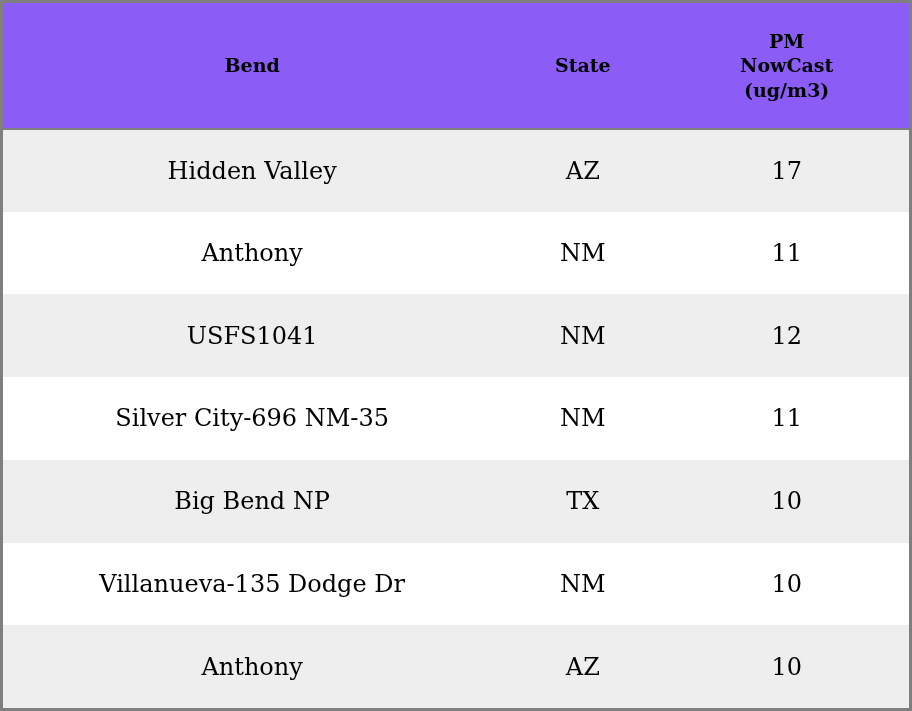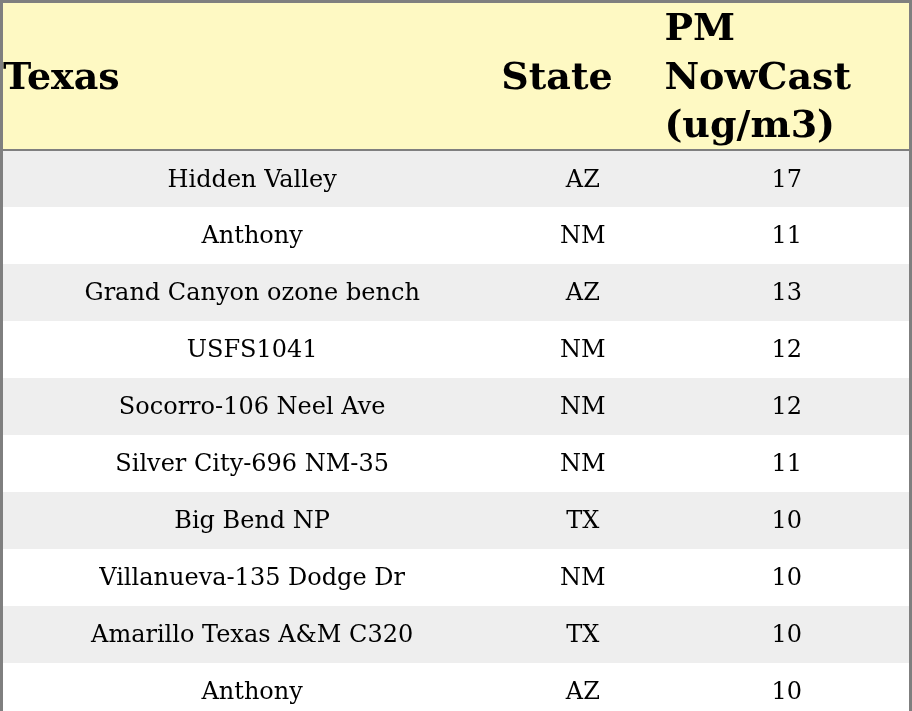--- a/index.html
+++ b/index.html
@@ -23,27 +23,27 @@
   table.aqi-table {
     width: 100%;
     height: 100%;
     border-collapse: collapse;
     table-layout: fixed;
   }
   col.col-site  { width: 55%; }
   col.col-state { width: 18%; }
   col.col-pm    { width: 27%; }
   thead th {
-    background: #fef9c3;
+    background: #8b5cf6;
     border-bottom: 2px solid #7f7f7f;
     height: 125px;
     font-weight: bold;
-    font-size: 38px;
+    font-size: 19px;
     line-height: 1.28;
-    text-align: left;
+    text-align: center;
     vertical-align: middle;
     padding: 0;
   }
   thead th.pm-header {
     white-space: pre-line;
   }
   tbody tr {
     height: 57px;
   }
   tbody tr:nth-child(odd)  { background: #eeeeee; }
@@ -60,73 +60,58 @@
 
 <div class="table-wrap">
   <table class="aqi-table">
     <colgroup>
       <col class="col-site">
       <col class="col-state">
       <col class="col-pm">
     </colgroup>
     <thead>
       <tr>
-        <th>Texas</th>
+        <th>Bend</th>
         <th>State</th>
         <th class="pm-header">PM
 NowCast
 (ug/m3)</th>
       </tr>
     </thead>
     <tbody>
       <tr>
         <td>Hidden Valley</td>
         <td>AZ</td>
         <td>17</td>
       </tr>
       <tr>
         <td>Anthony</td>
         <td>NM</td>
         <td>11</td>
       </tr>
       <tr>
-        <td>Grand Canyon ozone bench</td>
-        <td>AZ</td>
-        <td>13</td>
-      </tr>
-      <tr>
         <td>USFS1041</td>
-        <td>NM</td>
-        <td>12</td>
-      </tr>
-      <tr>
-        <td>Socorro-106 Neel Ave</td>
         <td>NM</td>
         <td>12</td>
       </tr>
       <tr>
         <td>Silver City-696 NM-35</td>
         <td>NM</td>
         <td>11</td>
       </tr>
       <tr>
         <td>Big Bend NP</td>
         <td>TX</td>
         <td>10</td>
       </tr>
       <tr>
         <td>Villanueva-135 Dodge Dr</td>
         <td>NM</td>
         <td>10</td>
       </tr>
       <tr>
-        <td>Amarillo Texas A&amp;M C320</td>
-        <td>TX</td>
-        <td>10</td>
-      </tr>
-      <tr>
         <td>Anthony</td>
         <td>AZ</td>
         <td>10</td>
       </tr>
     </tbody>
   </table>
 </div>
 
 </body></html>

